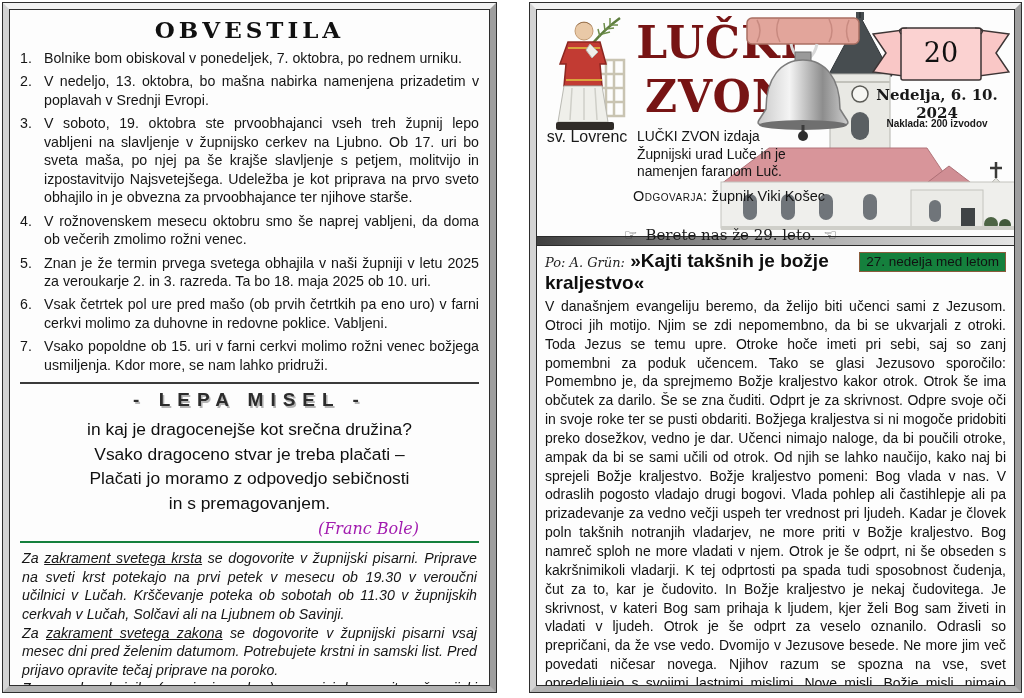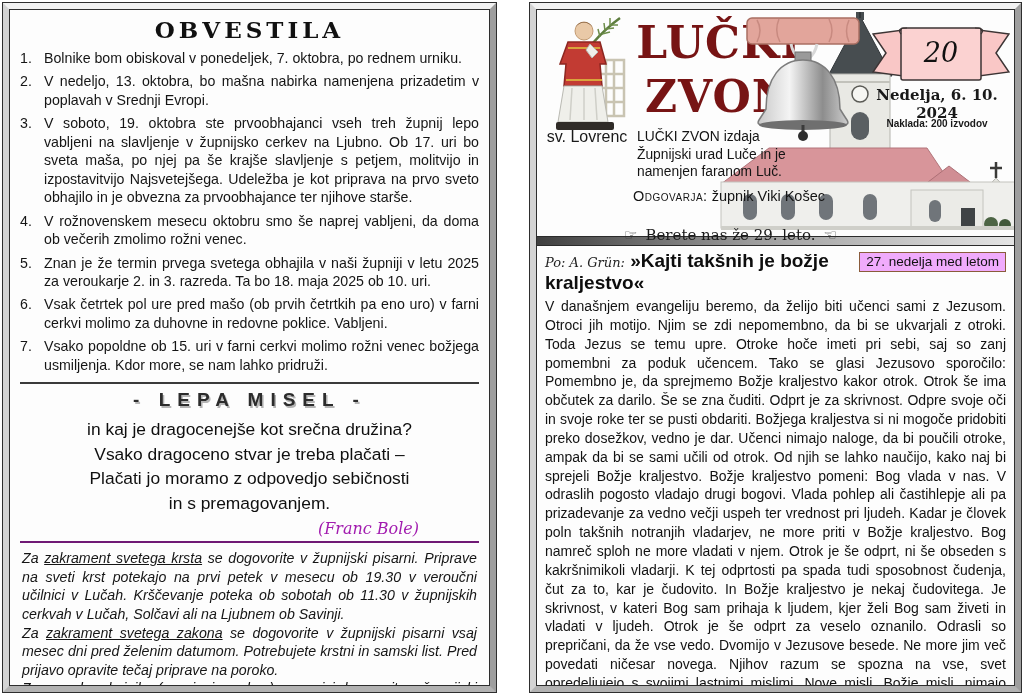--- a/index.html
+++ b/index.html
@@ -14,21 +14,21 @@
   .inner{width:100%;height:100%;box-sizing:border-box;border:1px solid #2e2e2e;background:#fdfdfd;
          overflow:hidden;display:flex;flex-direction:column;}
   
   .lp{padding:4px 10px 0 10px;}
   .obvestila-title{text-align:center;font-family:"DejaVu Serif",serif;font-weight:bold;
                    font-size:23px;letter-spacing:4px;margin:2px 0 6px 0;color:#111;}
   .notice-list{flex:0 0 auto;}
   .notice{display:flex;margin-bottom:5px;font-size:14.2px;line-height:1.3;}
   .notice .num{flex:0 0 24px;}
   .notice .txt{flex:1;text-align:justify;}
-  .misel{border-top:2px solid #3a3a3a;border-bottom:2px solid #701a75;margin-top:3px;
+  .misel{border-top:2px solid #3a3a3a;border-bottom:2px solid #15803d;margin-top:3px;
          padding:5px 2px 3px 2px;}
   .misel-title{text-align:center;font-weight:bold;font-size:19px;letter-spacing:7px;
                color:#2c2c2c;text-shadow:1.5px 1.5px 0 #b5b5b5;margin-bottom:6px;}
   .misel-line{text-align:center;font-size:17.4px;line-height:24.5px;color:#0f0f0f;}
   .misel-attrib{text-align:right;padding-right:58px;font-family:"DejaVu Serif",serif;
                 font-style:italic;font-size:16px;margin-top:4px;color:#a21caf;}
   .sacraments{padding:6px 2px 0 2px;font-style:italic;font-size:14.2px;line-height:1.31;}
   .sacraments p{margin:0;text-align:justify;}
   .u{text-decoration:underline;}
   
@@ -36,39 +36,39 @@
   .saint{position:absolute;left:3px;top:4px;}
   .saint-caption{position:absolute;left:0;top:118px;width:100px;text-align:center;
                  font-size:16px;color:#1a1a1a;}
   .mast-title{position:absolute;left:94px;top:6px;width:176px;text-align:center;
               font-family:"DejaVu Serif",serif;font-weight:bold;font-size:44px;
               line-height:54px;color:#771414;letter-spacing:1px;}
   .bell{position:absolute;left:196px;top:0px;}
   .church{position:absolute;right:-1px;top:2px;}
   .ribbon{position:absolute;right:4px;top:14px;width:138px;height:60px;}
   .ribbon-num{position:absolute;left:0;top:13px;width:138px;text-align:center;
-              font-family:"DejaVu Serif",serif;font-size:27px;color:#111;font-style:italic;}
+              font-family:"DejaVu Serif",serif;font-size:27px;color:#111;}
   .issue-date{position:absolute;right:0px;top:76px;width:154px;text-align:center;
               font-family:"DejaVu Serif",serif;font-weight:bold;font-size:15px;color:#191919;}
   .circulation{position:absolute;right:0px;top:108px;width:154px;text-align:center;
                font-family:Liberation Sans, sans-serif;font-weight:bold;font-size:10px;color:#191919;}
   .publisher{position:absolute;left:100px;top:118px;width:176px;font-size:13.8px;
              line-height:17.5px;color:#141414;}
   .responsible{position:absolute;left:8px;top:178px;width:280px;text-align:right;
                font-size:14.5px;color:#141414;}
   .responsible .sc{font-variant:small-caps;letter-spacing:.5px;}
   .years{position:absolute;left:8px;top:216px;width:300px;text-align:right;
          font-family:"DejaVu Serif",serif;font-size:15px;color:#1b1b1b;}
   .hand{font-size:15px;padding:0 8px;color:#333;}
   .mast-divider{height:8px;flex:0 0 auto;border-top:1px solid #2b2b2b;border-bottom:1px solid #2b2b2b;
                 background:linear-gradient(90deg,#3f3f3f,#9c9c9c 45%,#e4e4e4);}
   
   .article{flex:1;padding:4px 8px 0 8px;overflow:hidden;}
   .article-head{font-size:19px;}
-  .badge{float:right;font-size:13.5px;font-weight:normal;background:#f0abfc;
+  .badge{float:right;font-size:13.5px;font-weight:normal;background:#15803d;
          border:1px solid #8a5c3c;padding:1px 6px 2px 6px;margin-top:2px;color:#111;}
   .source{font-family:"DejaVu Serif",serif;font-style:italic;font-size:13px;color:#222;}
   .article-title{font-weight:bold;color:#0d0d0d;}
   .article-body{margin:3px 0 0 0;text-align:justify;font-size:14px;line-height:18.85px;color:#121212;}
 </style>
 </head>
 <body>
 
 <div id="canvas">
 

